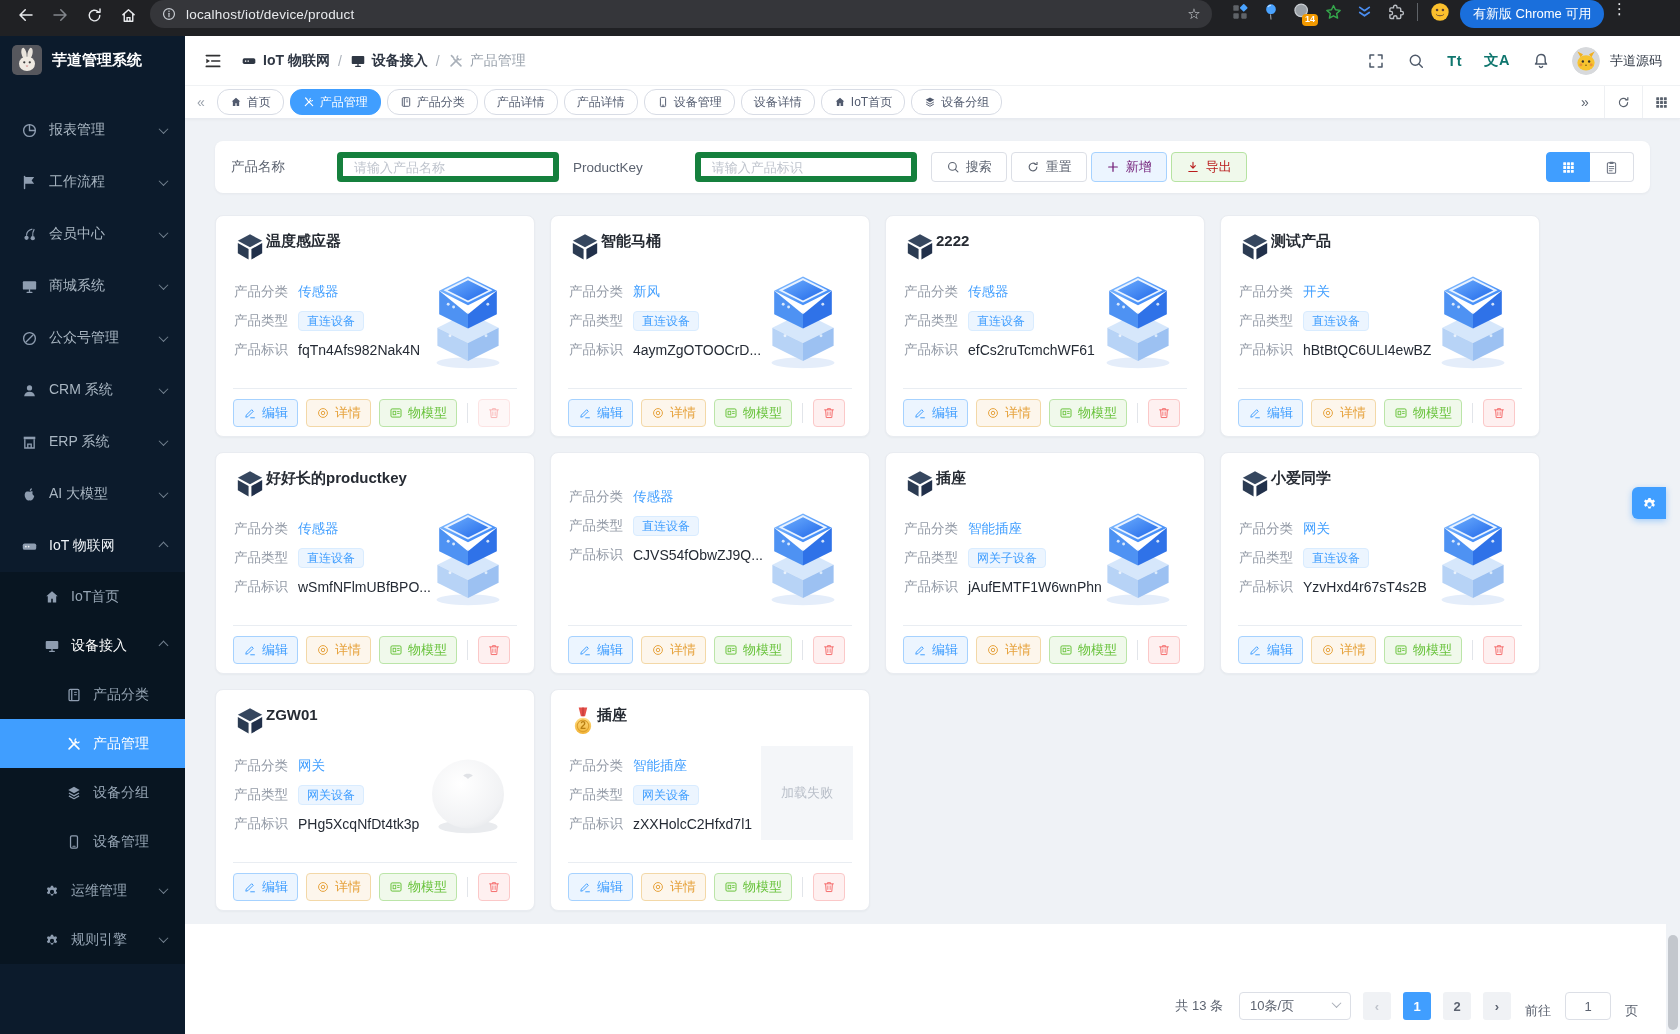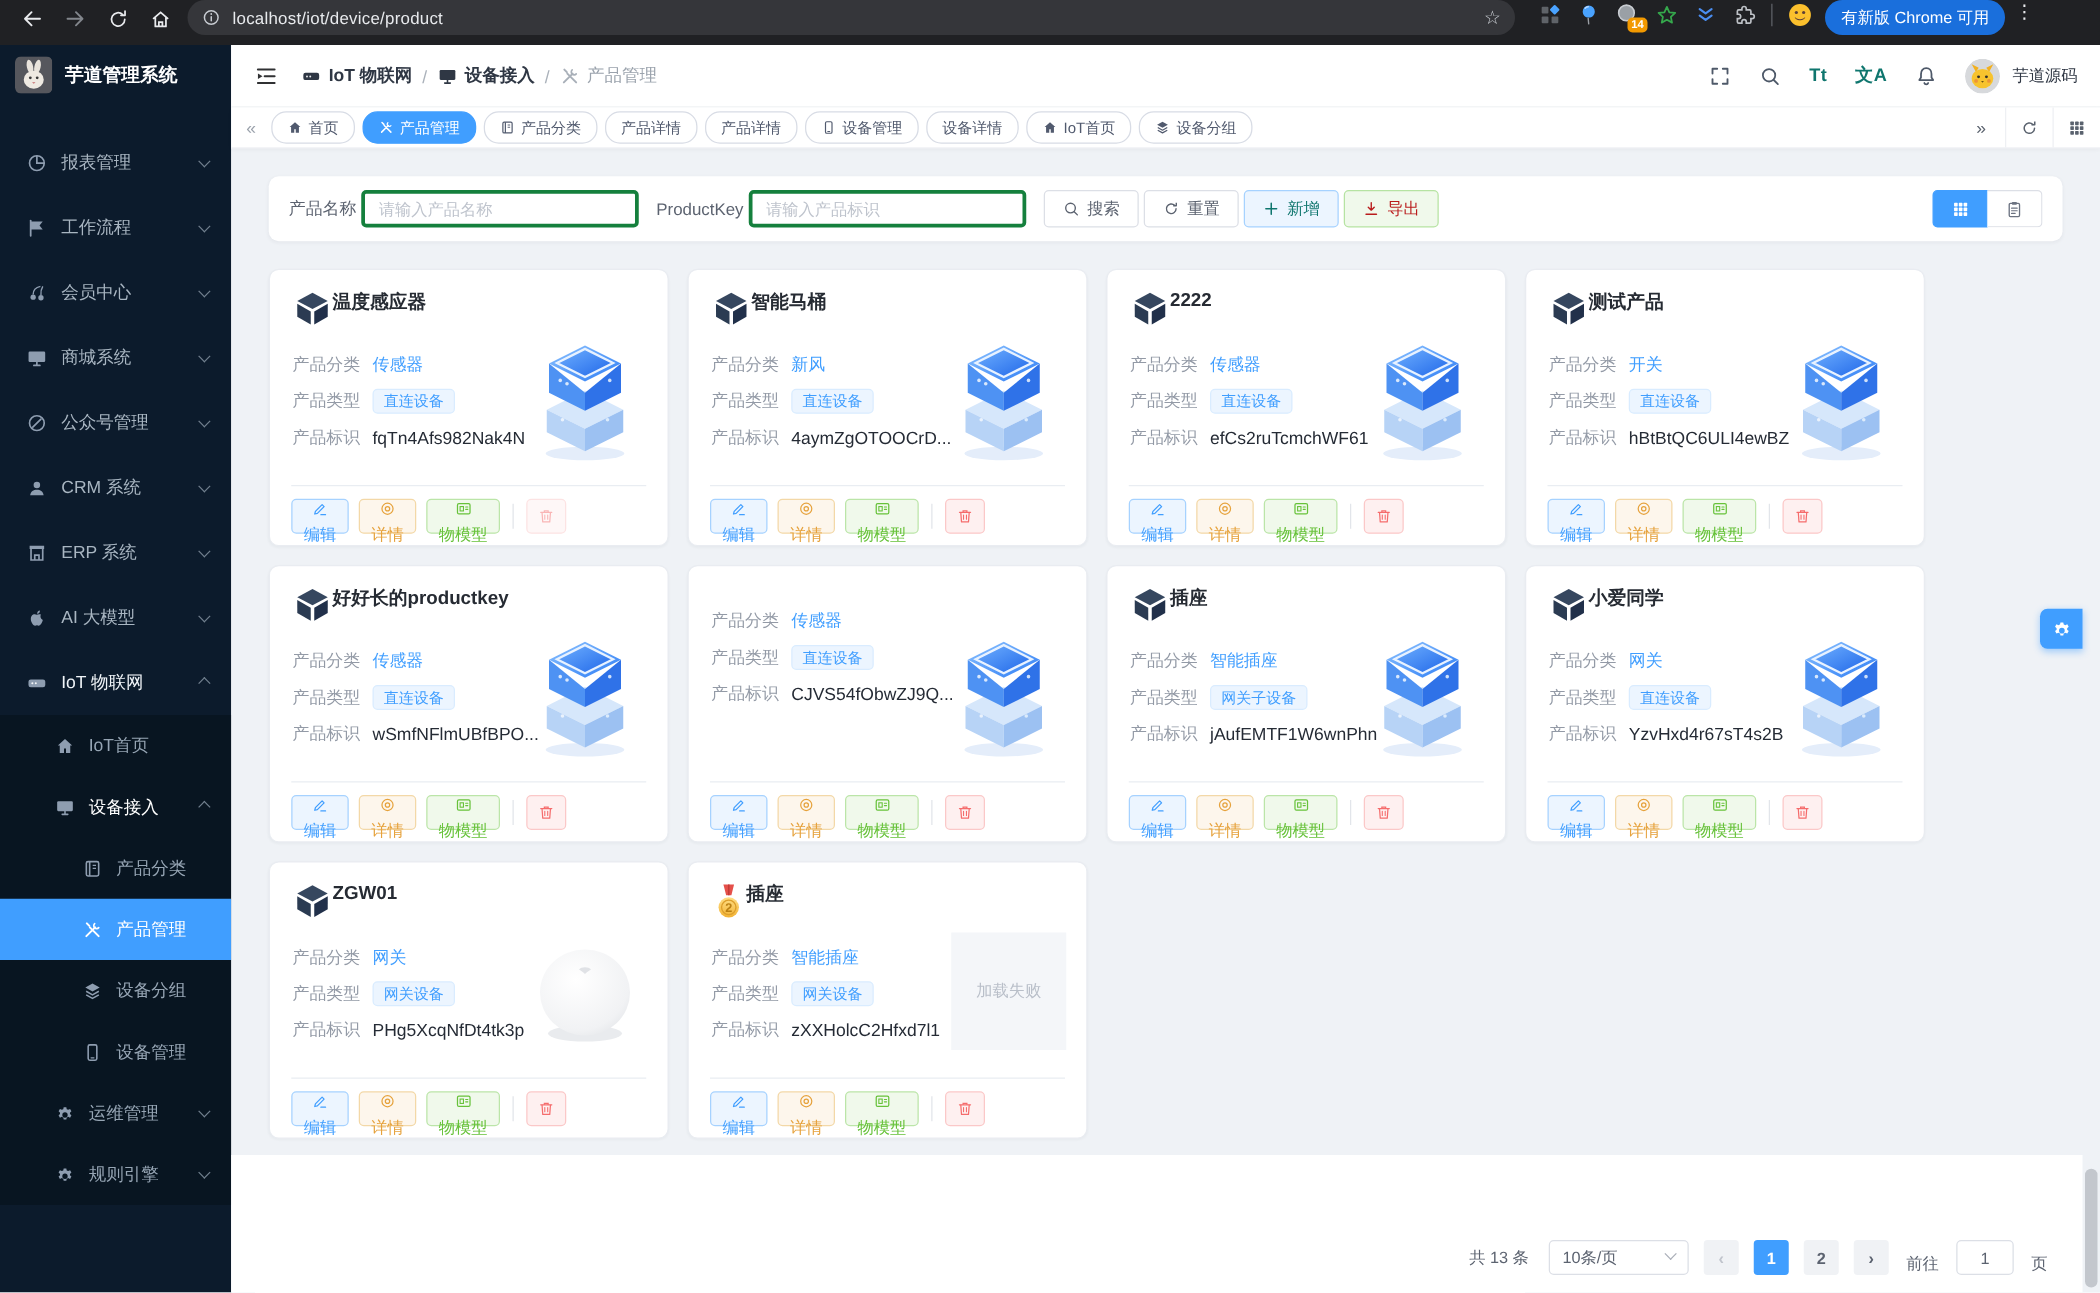--- a/index.html
+++ b/index.html
@@ -69,26 +69,26 @@
 .tab .ic{width:12px;height:12px;}
 .tab.active{background:#409eff;border-color:#409eff;color:#fff;}
 .tctl{margin-left:auto;display:flex;align-items:center;height:100%;}
 .tctl .cell{width:38px;height:100%;display:flex;align-items:center;justify-content:center;border-left:1px solid #eef0f3;color:#5a626e;cursor:pointer;}
 .tctl .cell .ic{width:15px;height:15px;}
 
 
 .content{flex:1;position:relative;padding:22px 30px 0;min-height:0;}
 .fcard{height:52px;background:#fff;border-radius:8px;display:flex;align-items:center;padding:0 16px;gap:4px;box-shadow:0 1px 3px rgba(31,45,61,.05);}
 .flabel{font-size:13.5px;color:#5c6370;white-space:nowrap;}
-.ipt{width:222px;height:30px;border:3px solid #15803d;border-radius:4px;font-size:13px;color:#c2410c;padding:0 11px;outline:none;background:#fff;font-family:inherit;}
+.ipt{width:222px;height:30px;border:6px solid #15803d;border-radius:4px;font-size:13px;color:#c2410c;padding:0 11px;outline:none;background:#fff;font-family:inherit;margin-left:48px;}
 .ipt::placeholder{color:#bfc4cd;}
 .mlx{margin-left:10px;}
 .btn{height:30px;border:1px solid #dcdfe6;border-radius:4px;background:#fff;color:#5c6370;font-size:13px;display:inline-flex;align-items:center;gap:6px;padding:0 14px;cursor:pointer;white-space:nowrap;font-family:inherit;}
 .btn .ic{width:14px;height:14px;}
-.btn.add{background:#ecf5ff;border-color:#a6d2ff;color:#0f766e;}
+.btn.add{background:#ecf5ff;border-color:#a6d2ff;color:#701a75;}
 .btn.exp{background:#f0f9eb;border-color:#b6e3a2;color:#b91c1c;}
 .vtoggle{margin-left:auto;display:flex;}
 .vbtn{width:44px;height:30px;display:flex;align-items:center;justify-content:center;border:1px solid #dcdfe6;background:#fff;color:#6b7280;cursor:pointer;}
 .vbtn .ic{width:15px;height:15px;}
 .vbtn:first-child{border-radius:4px 0 0 4px;}
 .vbtn:last-child{border-radius:0 4px 4px 0;border-left:none;}
 .vbtn.active{background:#409eff;border-color:#409eff;color:#fff;}
 
 .grid{margin-top:22px;display:grid;grid-template-columns:repeat(4,320px);gap:15px;}
 .pcard{width:320px;height:222px;background:#fff;border:1px solid #e9ecf1;border-radius:8px;padding:16px 18px 0;position:relative;box-shadow:0 1px 2px rgba(31,45,61,.04);}
@@ -98,21 +98,21 @@
 .prows{margin-top:15px;display:flex;flex-direction:column;}
 .prow{height:25px;display:flex;align-items:center;gap:10px;margin-bottom:4px;}
 .plbl{font-size:13.5px;color:#939aa6;white-space:nowrap;}
 .plink{font-size:13.5px;color:#409eff;cursor:pointer;}
 .ptag{font-size:12px;color:#409eff;background:#ecf5ff;border:1px solid #d9ecff;border-radius:4px;padding:3px 8px;line-height:1;}
 .pkey{font-size:14px;color:#252b35;white-space:nowrap;}
 .ppic{position:absolute;right:12px;top:46px;width:108px;height:108px;pointer-events:none;}
 .ppic.puck{right:18px;top:56px;width:96px;height:96px;}
 .perr{position:absolute;right:16px;top:56px;width:92px;height:94px;background:#f4f6f9;color:#b9bfc9;font-size:13px;display:flex;align-items:center;justify-content:center;}
 .pfoot{position:absolute;left:17px;right:17px;bottom:0;height:48px;border-top:1px solid #e9edf2;display:flex;align-items:center;gap:8px;}
-.sbtn{height:28px;border-radius:4px;border:1px solid;font-size:13px;display:inline-flex;align-items:center;gap:5px;padding:0 9px;cursor:pointer;white-space:nowrap;font-family:inherit;background:#ecf5ff;flex-direction:column;}
+.sbtn{height:28px;border-radius:4px;border:1px solid;font-size:13px;display:inline-flex;align-items:center;gap:5px;padding:0 9px;cursor:pointer;white-space:nowrap;font-family:inherit;background:#ecf5ff;}
 .sbtn .ic{width:14px;height:14px;}
 .sbtn.edit{background:#ecf5ff;border-color:#a6d2ff;color:#409eff;}
 .sbtn.det{background:#fdf6ec;border-color:#f3d8a7;color:#e6a23c;}
 .sbtn.mod{background:#f0f9eb;border-color:#bbe5a8;color:#67c23a;}
 .vdiv{width:1px;height:20px;background:#e2e5ea;margin:0 2px;}
 .sbtn.del{background:#fef0f0;border-color:#fbc8c8;color:#f56c6c;width:32px;justify-content:center;padding:0;}
 .sbtn.del.disabled{opacity:.5;cursor:not-allowed;}
 
 .botbar{position:absolute;left:0;right:14px;bottom:0;height:110px;background:#fff;display:flex;align-items:flex-end;justify-content:flex-end;padding:0 26px 14px 0;gap:12px;}
 .pgitem{height:28px;display:flex;align-items:center;}

